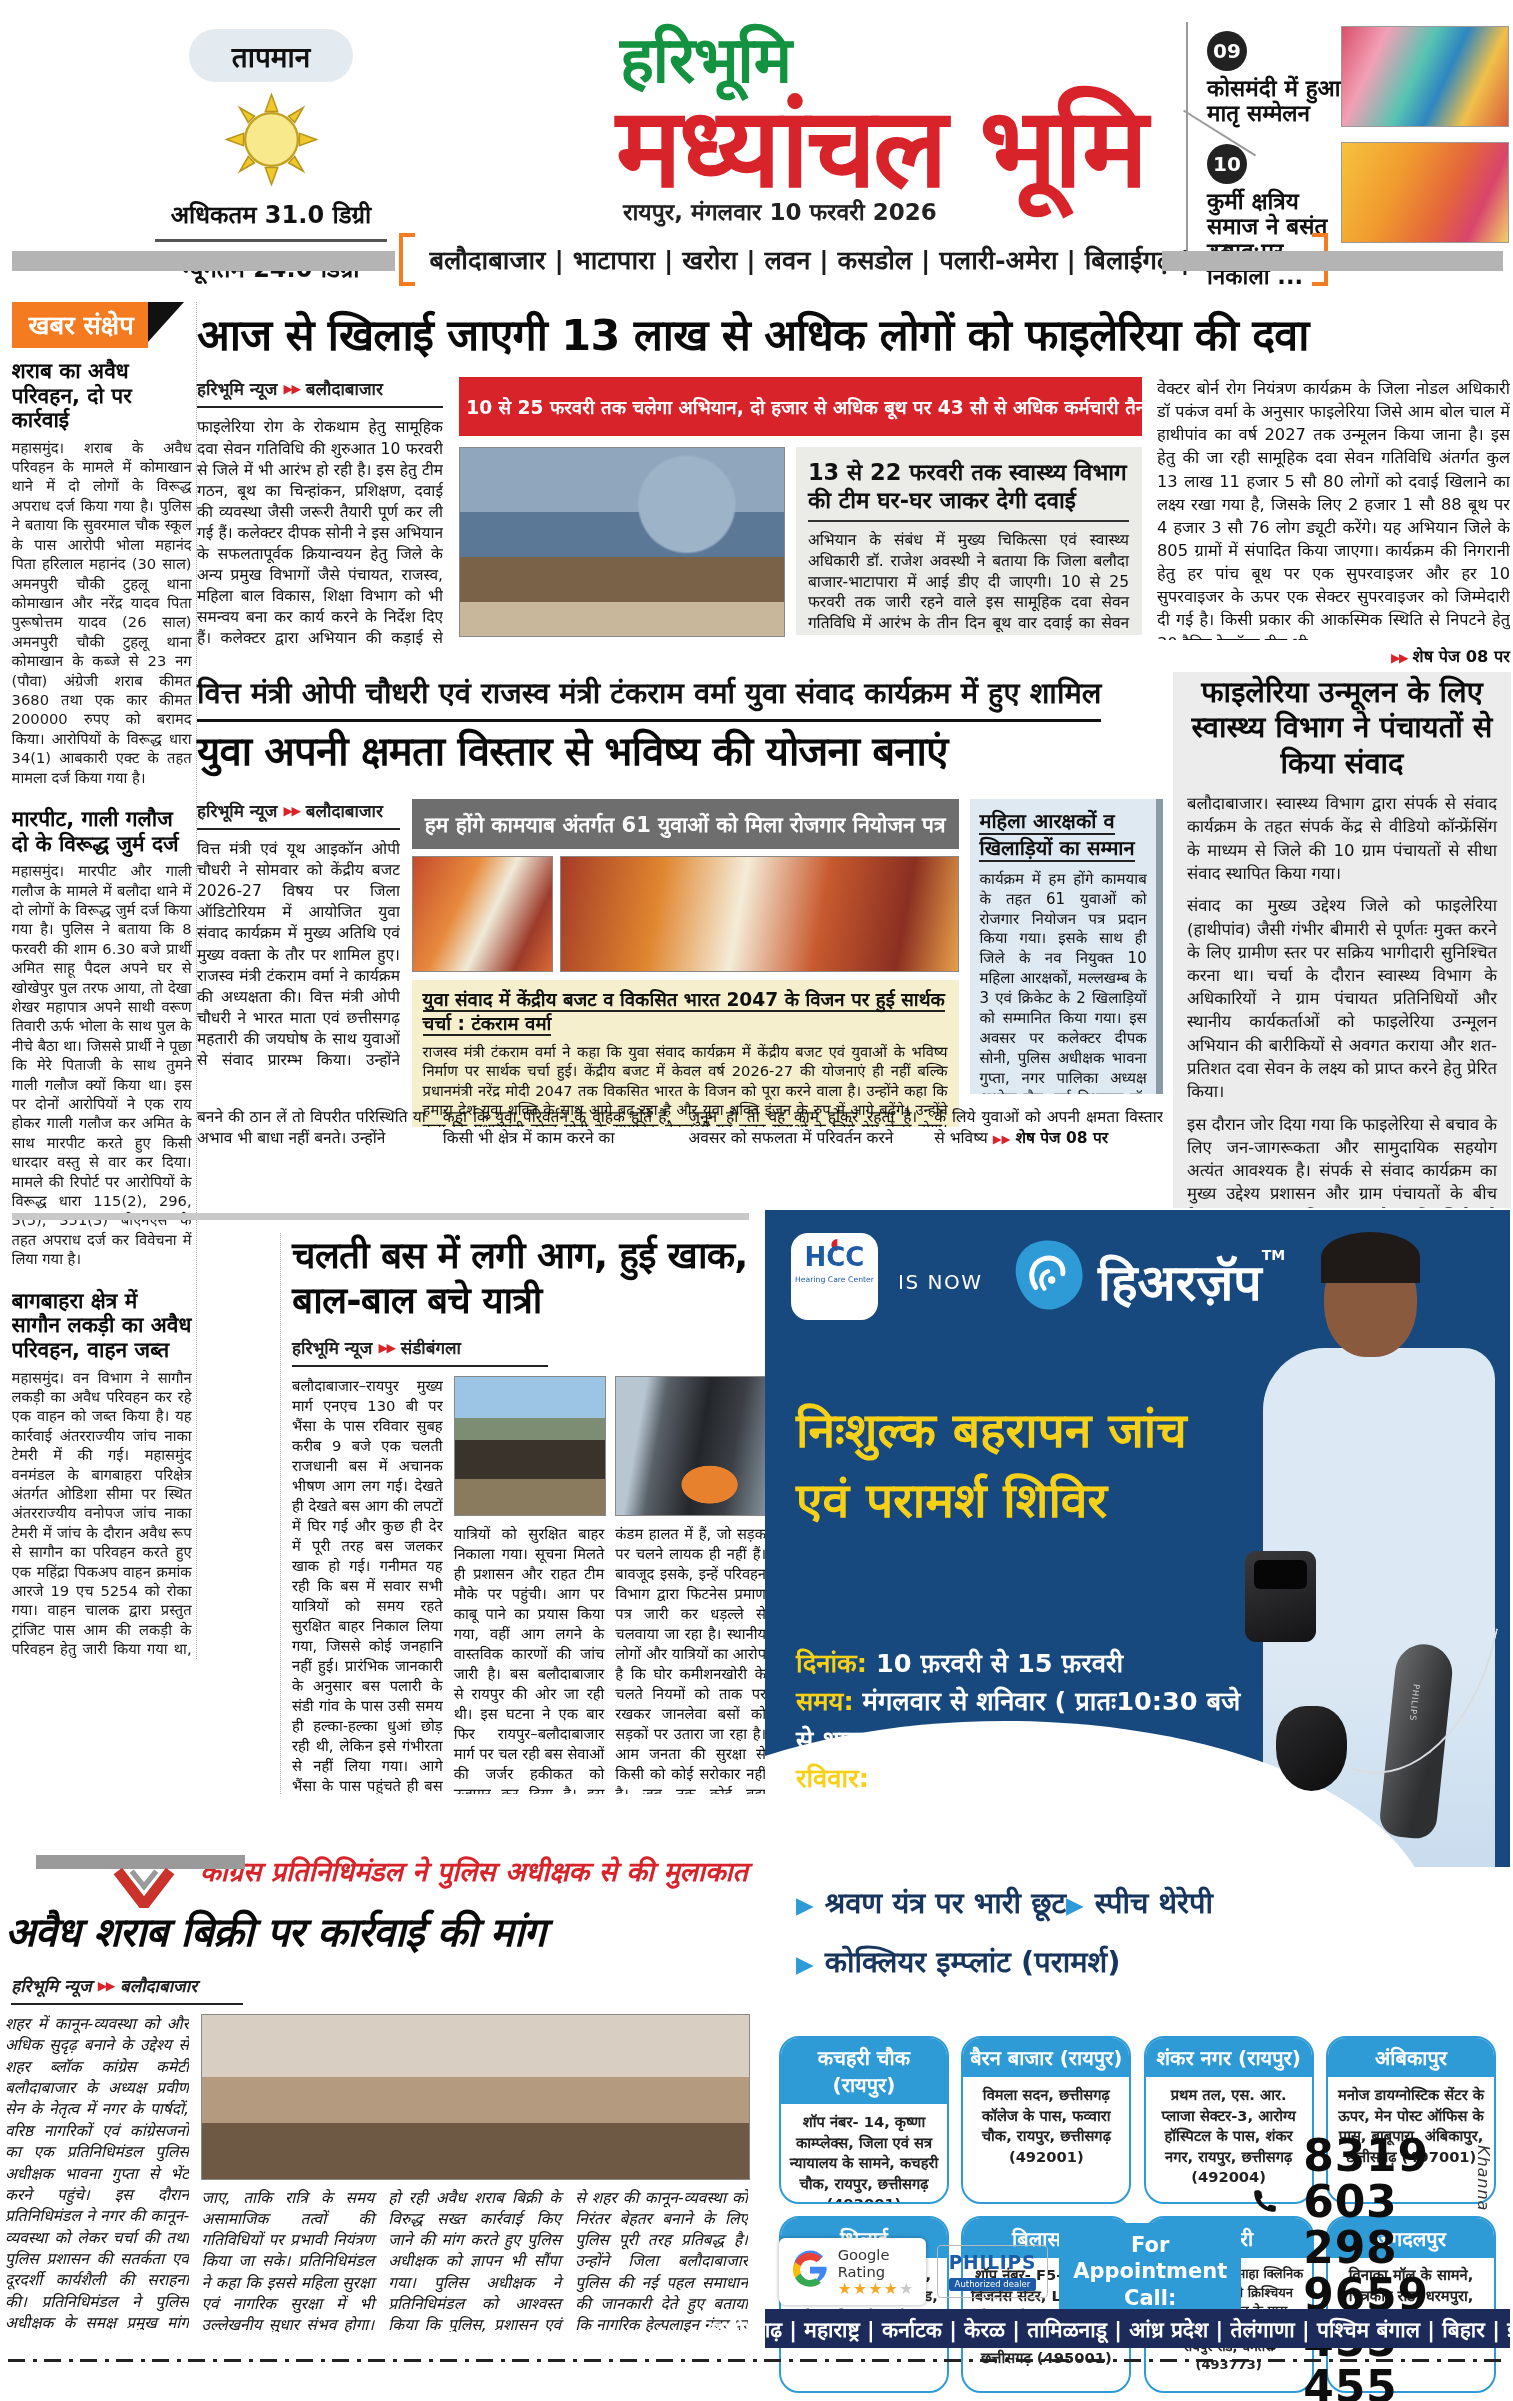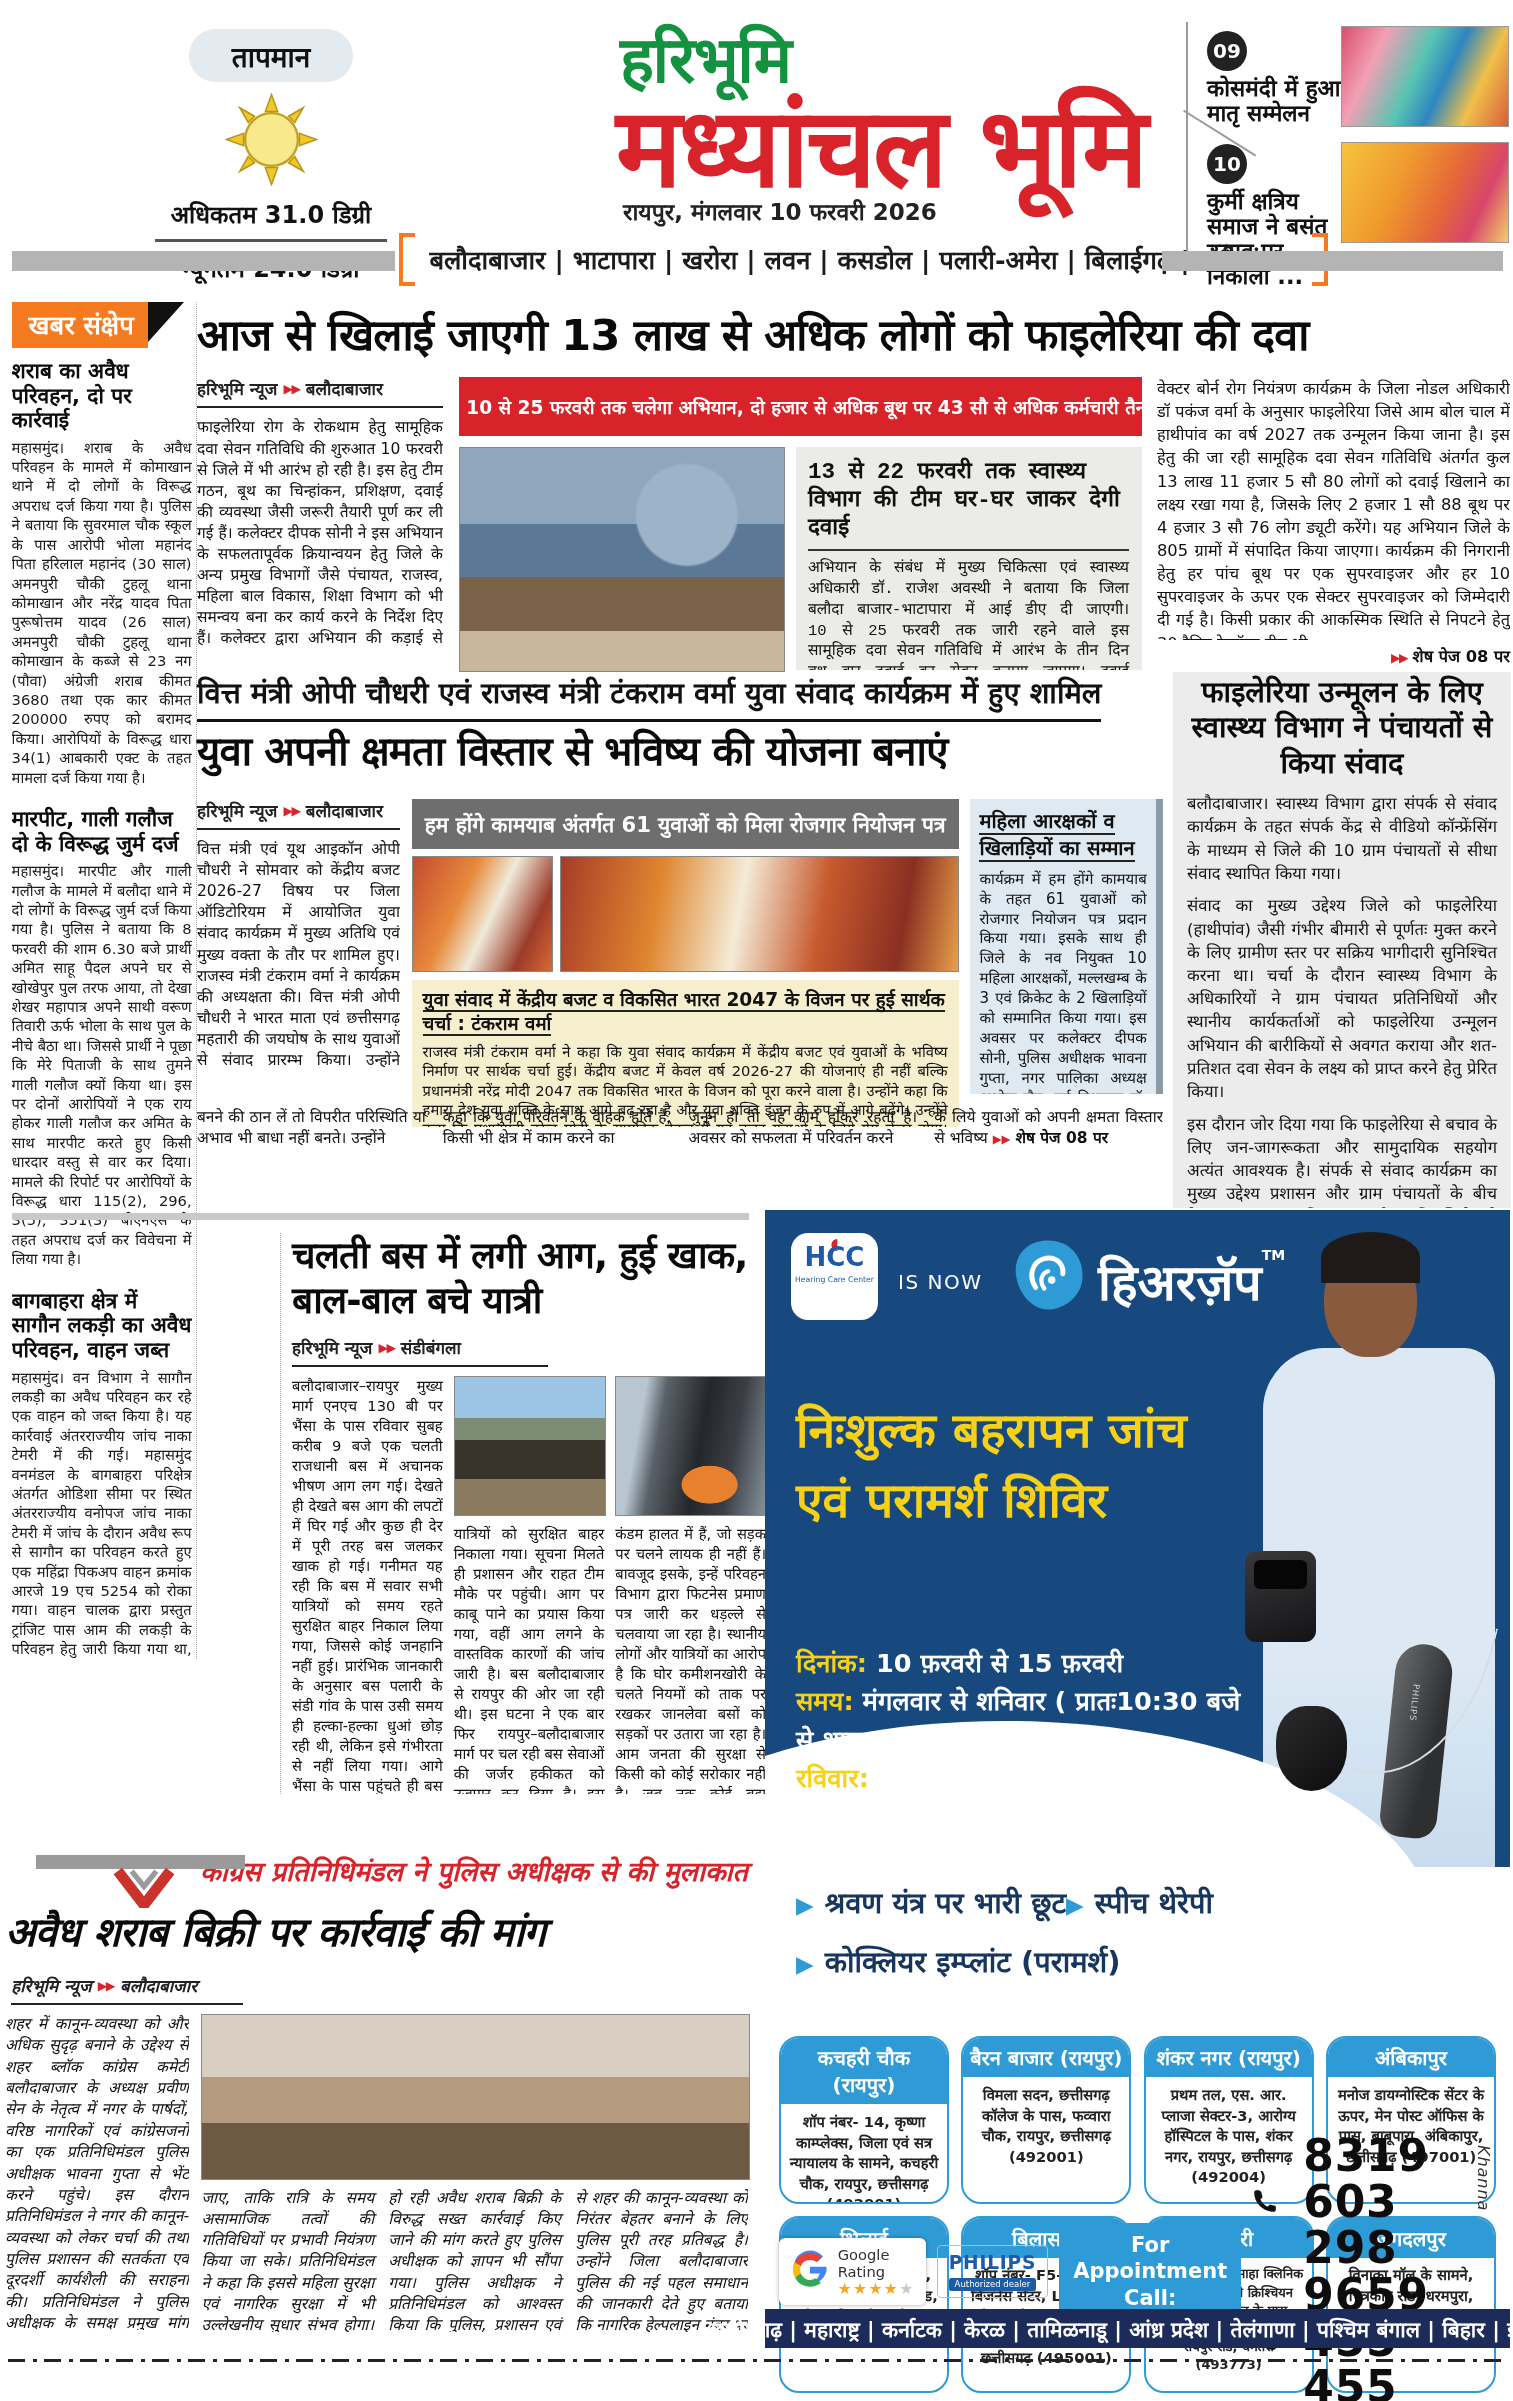--- a/index.html
+++ b/index.html
@@ -54,21 +54,21 @@
   .jumprow{margin-top:4.6px;font-size:16.3px;font-weight:bold;text-align:right;}
   .jumprow .arr{color:#d8232a;font-size:12.4px;letter-spacing:-1.5px;}
 
   
   .art1{left:197px;top:304px;width:1313px;}
   .art1-headline{font-size:43px;font-weight:bold;letter-spacing:-0.8px;white-space:nowrap;color:#0a0a0a;}
   .art1-row{display:grid;grid-template-columns:246px 683px 1fr;column-gap:15.5px;margin-top:14px;height:300px;}
   .art1-col1-body{font-size:15.5px;line-height:1.36;}
   .redbanner{background:#d8232a;color:#fff;font-size:18.6px;font-weight:bold;text-align:center;
              padding:17px 7.7px;white-space:nowrap;overflow:hidden;}
-  .art1-midrow{display:flex;gap:11px;margin-top:11px;height:223px;font-family:Liberation Mono, monospace;}
+  .art1-midrow{display:flex;gap:11px;margin-top:11px;height:188px;}
   .ph-meeting{width:324px;height:100%;background:
       radial-gradient(circle at 70% 30%,#9db3c8 0 18%,transparent 19%),
       linear-gradient(180deg,#8fa6bd 0 34%,#5b7897 34% 58%,#7a6248 58% 82%,#c9b79b 82% 100%);
       border:0.8px solid #888;}
   .graybox1{flex:1;background:#ebebe8;padding:11px 12.4px;overflow:hidden;}
   .graybox1-title{font-size:22.5px;font-weight:bold;line-height:1.25;border-bottom:2.3px solid #333;
                   padding-bottom:6.2px;margin-bottom:7.7px;}
   .graybox1-body{font-size:15.5px;line-height:1.34;}
   .art1-col3-body{font-size:16.3px;line-height:1.42;height:263px;overflow:hidden;}
 

